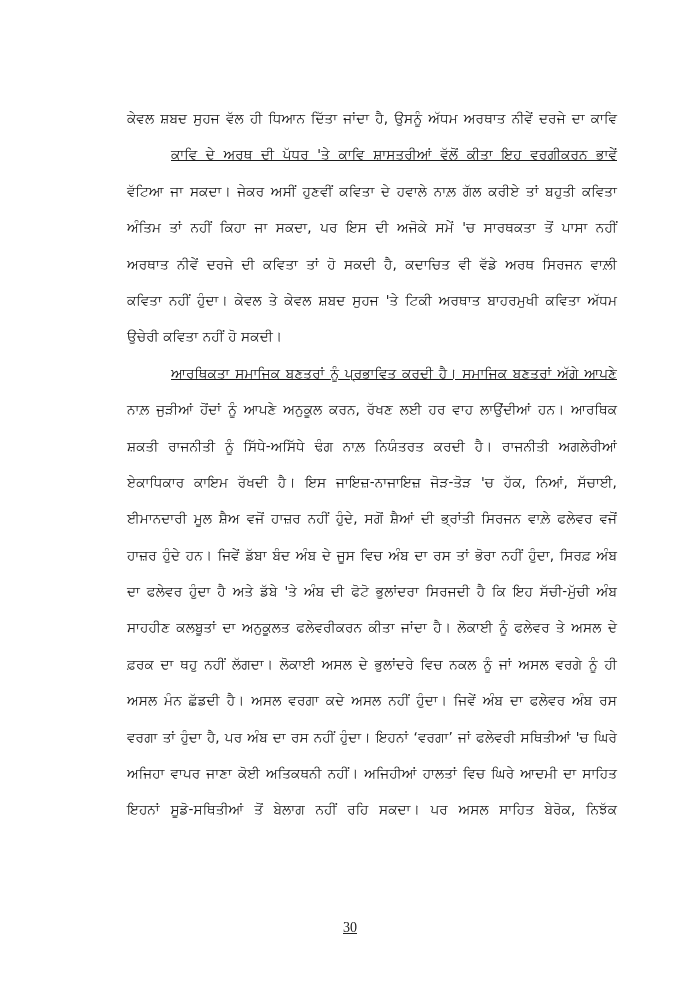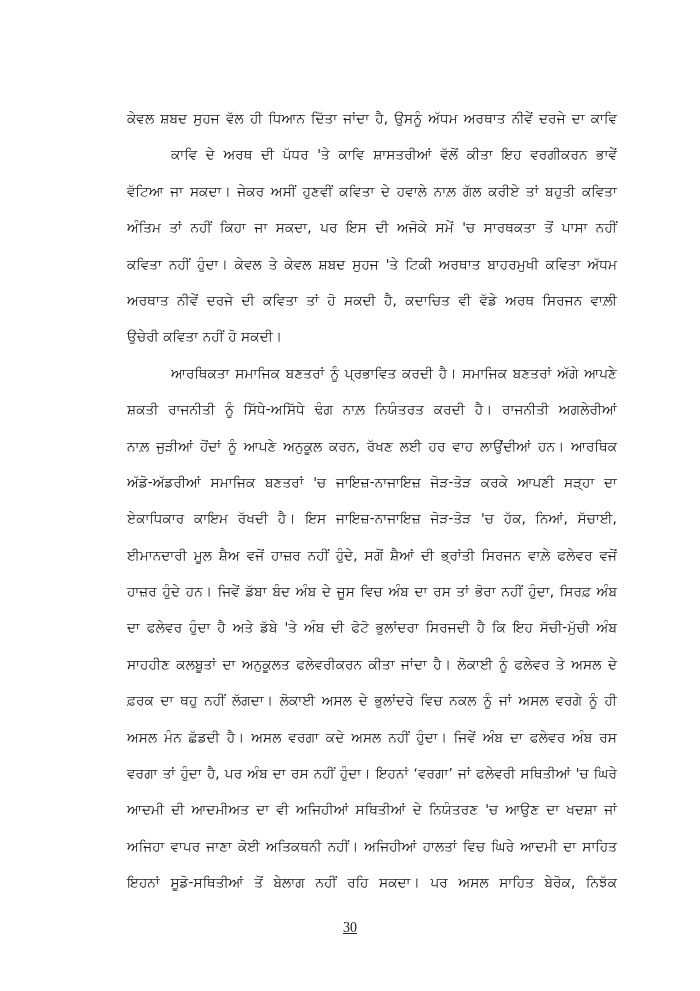--- a/index.html
+++ b/index.html
@@ -37,20 +37,21 @@
       white-space: nowrap;
       text-align: justify;
       text-align-last: justify;
       letter-spacing: 0.1px;
     }
     .line.last {
       text-align-last: left;
     }
     .line.indent {
       padding-left: 44px;
+      text-decoration: underline;
     }
     .page-number {
       position: absolute;
       left: 0;
       width: 700px;
       top: 908px;
       text-align: center;
       font-family: "Liberation Serif", "DejaVu Serif", serif;
       font-size: 14px;
       color: #222;
@@ -64,39 +65,37 @@
   <div class="text-block">
 
     <div class="paragraph">
       <span class="line">ਕੇਵਲ ਸ਼ਬਦ ਸੁਹਜ ਵੱਲ ਹੀ ਧਿਆਨ ਦਿੱਤਾ ਜਾਂਦਾ ਹੈ, ਉਸਨੂੰ ਅੱਧਮ ਅਰਥਾਤ ਨੀਵੇਂ ਦਰਜੇ ਦਾ ਕਾਵਿ</span>
     </div>
 
     <div class="paragraph">
       <span class="line indent">ਕਾਵਿ ਦੇ ਅਰਥ ਦੀ ਪੱਧਰ 'ਤੇ ਕਾਵਿ ਸ਼ਾਸਤਰੀਆਂ ਵੱਲੋਂ ਕੀਤਾ ਇਹ ਵਰਗੀਕਰਨ ਭਾਵੇਂ</span>
       <span class="line">ਵੱਟਿਆ ਜਾ ਸਕਦਾ। ਜੇਕਰ ਅਸੀਂ ਹੁਣਵੀਂ ਕਵਿਤਾ ਦੇ ਹਵਾਲੇ ਨਾਲ਼ ਗੱਲ ਕਰੀਏ ਤਾਂ ਬਹੁਤੀ ਕਵਿਤਾ</span>
       <span class="line">ਅੰਤਿਮ ਤਾਂ ਨਹੀਂ ਕਿਹਾ ਜਾ ਸਕਦਾ, ਪਰ ਇਸ ਦੀ ਅਜੋਕੇ ਸਮੇਂ 'ਚ ਸਾਰਥਕਤਾ ਤੋਂ ਪਾਸਾ ਨਹੀਂ</span>
+      <span class="line">ਅਰਥਾਤ ਨੀਵੇਂ ਦਰਜੇ ਦੀ ਕਵਿਤਾ ਤਾਂ ਹੋ ਸਕਦੀ ਹੈ, ਕਦਾਚਿਤ ਵੀ ਵੱਡੇ ਅਰਥ ਸਿਰਜਨ ਵਾਲ਼ੀ</span>
       <span class="line">ਕਵਿਤਾ ਨਹੀਂ ਹੁੰਦਾ। ਕੇਵਲ ਤੇ ਕੇਵਲ ਸ਼ਬਦ ਸੁਹਜ 'ਤੇ ਟਿਕੀ ਅਰਥਾਤ ਬਾਹਰਮੁਖੀ ਕਵਿਤਾ ਅੱਧਮ</span>
-      <span class="line">ਅਰਥਾਤ ਨੀਵੇਂ ਦਰਜੇ ਦੀ ਕਵਿਤਾ ਤਾਂ ਹੋ ਸਕਦੀ ਹੈ, ਕਦਾਚਿਤ ਵੀ ਵੱਡੇ ਅਰਥ ਸਿਰਜਨ ਵਾਲ਼ੀ</span>
       <span class="line last">ਉਚੇਰੀ ਕਵਿਤਾ ਨਹੀਂ ਹੋ ਸਕਦੀ।</span>
     </div>
 
     <div class="paragraph">
       <span class="line indent">ਆਰਥਿਕਤਾ ਸਮਾਜਿਕ ਬਣਤਰਾਂ ਨੂੰ ਪ੍ਰਭਾਵਿਤ ਕਰਦੀ ਹੈ। ਸਮਾਜਿਕ ਬਣਤਰਾਂ ਅੱਗੇ ਆਪਣੇ</span>
+      <span class="line">ਨਾਲ਼ ਜੁੜੀਆਂ ਹੋਂਦਾਂ ਨੂੰ ਆਪਣੇ ਅਨੁਕੂਲ ਕਰਨ, ਰੱਖਣ ਲਈ ਹਰ ਵਾਹ ਲਾਉਂਦੀਆਂ ਹਨ। ਆਰਥਿਕ</span>
       <span class="line">ਸ਼ਕਤੀ ਰਾਜਨੀਤੀ ਨੂੰ ਸਿੱਧੇ-ਅਸਿੱਧੇ ਢੰਗ ਨਾਲ਼ ਨਿਯੰਤਰਤ ਕਰਦੀ ਹੈ। ਰਾਜਨੀਤੀ ਅਗਲੇਰੀਆਂ</span>
-      <span class="line">ਨਾਲ਼ ਜੁੜੀਆਂ ਹੋਂਦਾਂ ਨੂੰ ਆਪਣੇ ਅਨੁਕੂਲ ਕਰਨ, ਰੱਖਣ ਲਈ ਹਰ ਵਾਹ ਲਾਉਂਦੀਆਂ ਹਨ। ਆਰਥਿਕ</span>
-      <span class="line">ਅੱਡੋ-ਅੱਡਰੀਆਂ ਸਮਾਜਿਕ ਬਣਤਰਾਂ 'ਚ ਜਾਇਜ਼-ਨਾਜਾਇਜ਼ ਜੋੜ-ਤੋੜ ਕਰਕੇ ਆਪਣੀ ਸੜ੍ਹਾ ਦਾ</span>
       <span class="line">ਏਕਾਧਿਕਾਰ ਕਾਇਮ ਰੱਖਦੀ ਹੈ। ਇਸ ਜਾਇਜ਼-ਨਾਜਾਇਜ਼ ਜੋੜ-ਤੋੜ 'ਚ ਹੱਕ, ਨਿਆਂ, ਸੱਚਾਈ,</span>
       <span class="line">ਈਮਾਨਦਾਰੀ ਮੂਲ ਸ਼ੈਅ ਵਜੋਂ ਹਾਜ਼ਰ ਨਹੀਂ ਹੁੰਦੇ, ਸਗੋਂ ਸ਼ੈਆਂ ਦੀ ਭ੍ਰਾਂਤੀ ਸਿਰਜਨ ਵਾਲ਼ੇ ਫਲੇਵਰ ਵਜੋਂ</span>
       <span class="line">ਹਾਜ਼ਰ ਹੁੰਦੇ ਹਨ। ਜਿਵੇਂ ਡੱਬਾ ਬੰਦ ਅੰਬ ਦੇ ਜੂਸ ਵਿਚ ਅੰਬ ਦਾ ਰਸ ਤਾਂ ਭੋਰਾ ਨਹੀਂ ਹੁੰਦਾ, ਸਿਰਫ਼ ਅੰਬ</span>
       <span class="line">ਦਾ ਫਲੇਵਰ ਹੁੰਦਾ ਹੈ ਅਤੇ ਡੱਬੇ 'ਤੇ ਅੰਬ ਦੀ ਫੋਟੋ ਭੁਲਾਂਦਰਾ ਸਿਰਜਦੀ ਹੈ ਕਿ ਇਹ ਸੱਚੀ-ਮੁੱਚੀ ਅੰਬ</span>
       <span class="line">ਸਾਹਹੀਣ ਕਲਬੂਤਾਂ ਦਾ ਅਨੁਕੂਲਤ ਫਲੇਵਰੀਕਰਨ ਕੀਤਾ ਜਾਂਦਾ ਹੈ। ਲੋਕਾਈ ਨੂੰ ਫਲੇਵਰ ਤੇ ਅਸਲ ਦੇ</span>
       <span class="line">ਫ਼ਰਕ ਦਾ ਥਹੁ ਨਹੀਂ ਲੱਗਦਾ। ਲੋਕਾਈ ਅਸਲ ਦੇ ਭੁਲਾਂਦਰੇ ਵਿਚ ਨਕਲ ਨੂੰ ਜਾਂ ਅਸਲ ਵਰਗੇ ਨੂੰ ਹੀ</span>
       <span class="line">ਅਸਲ ਮੰਨ ਛੱਡਦੀ ਹੈ। ਅਸਲ ਵਰਗਾ ਕਦੇ ਅਸਲ ਨਹੀਂ ਹੁੰਦਾ। ਜਿਵੇਂ ਅੰਬ ਦਾ ਫਲੇਵਰ ਅੰਬ ਰਸ</span>
       <span class="line">ਵਰਗਾ ਤਾਂ ਹੁੰਦਾ ਹੈ, ਪਰ ਅੰਬ ਦਾ ਰਸ ਨਹੀਂ ਹੁੰਦਾ। ਇਹਨਾਂ ‘ਵਰਗਾ’ ਜਾਂ ਫਲੇਵਰੀ ਸਥਿਤੀਆਂ 'ਚ ਘਿਰੇ</span>
-      <span class="line">ਆਦਮੀ ਦੀ ਆਦਮੀਅਤ ਦਾ ਵੀ ਅਜਿਹੀਆਂ ਸਥਿਤੀਆਂ ਦੇ ਨਿਯੰਤਰਣ 'ਚ ਆਉਣ ਦਾ ਖਦਸ਼ਾ ਜਾਂ</span>
       <span class="line">ਅਜਿਹਾ ਵਾਪਰ ਜਾਣਾ ਕੋਈ ਅਤਿਕਥਨੀ ਨਹੀਂ। ਅਜਿਹੀਆਂ ਹਾਲਤਾਂ ਵਿਚ ਘਿਰੇ ਆਦਮੀ ਦਾ ਸਾਹਿਤ</span>
       <span class="line">ਇਹਨਾਂ ਸੂਡੋ-ਸਥਿਤੀਆਂ ਤੋਂ ਬੇਲਾਗ ਨਹੀਂ ਰਹਿ ਸਕਦਾ। ਪਰ ਅਸਲ ਸਾਹਿਤ ਬੇਰੋਕ, ਨਿਝੱਕ</span>
     </div>
 
   </div>
 
   <div class="page-number">30</div>
 </div>
 
 </body></html>

